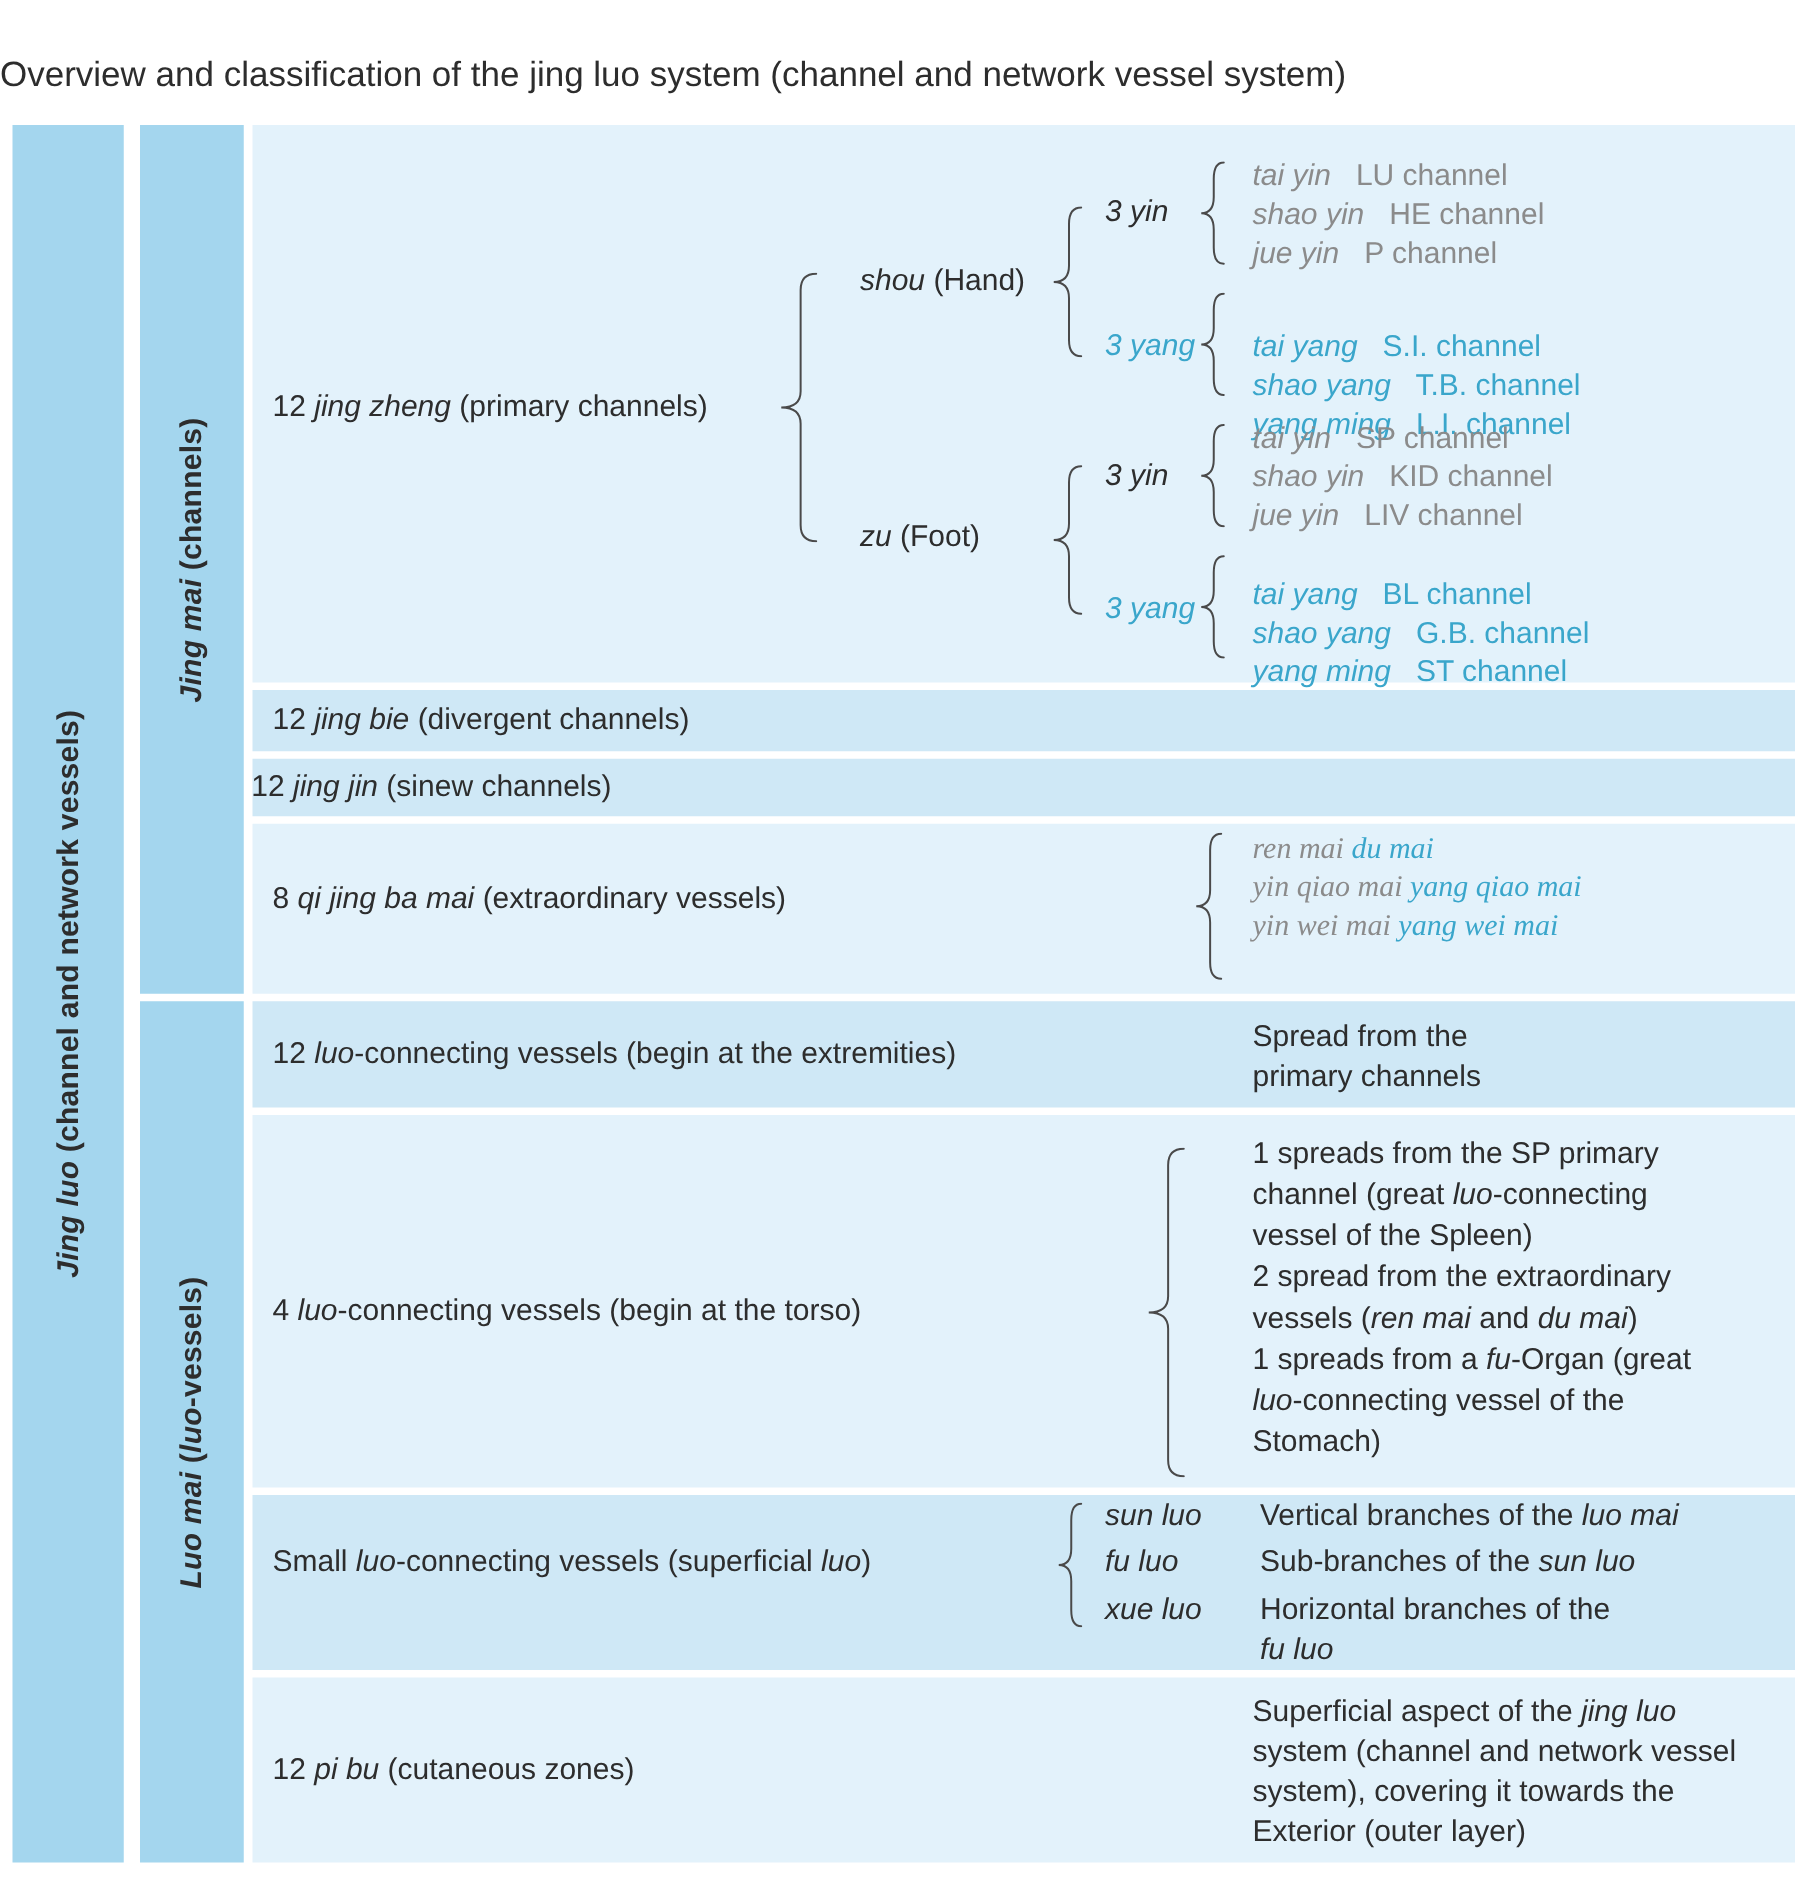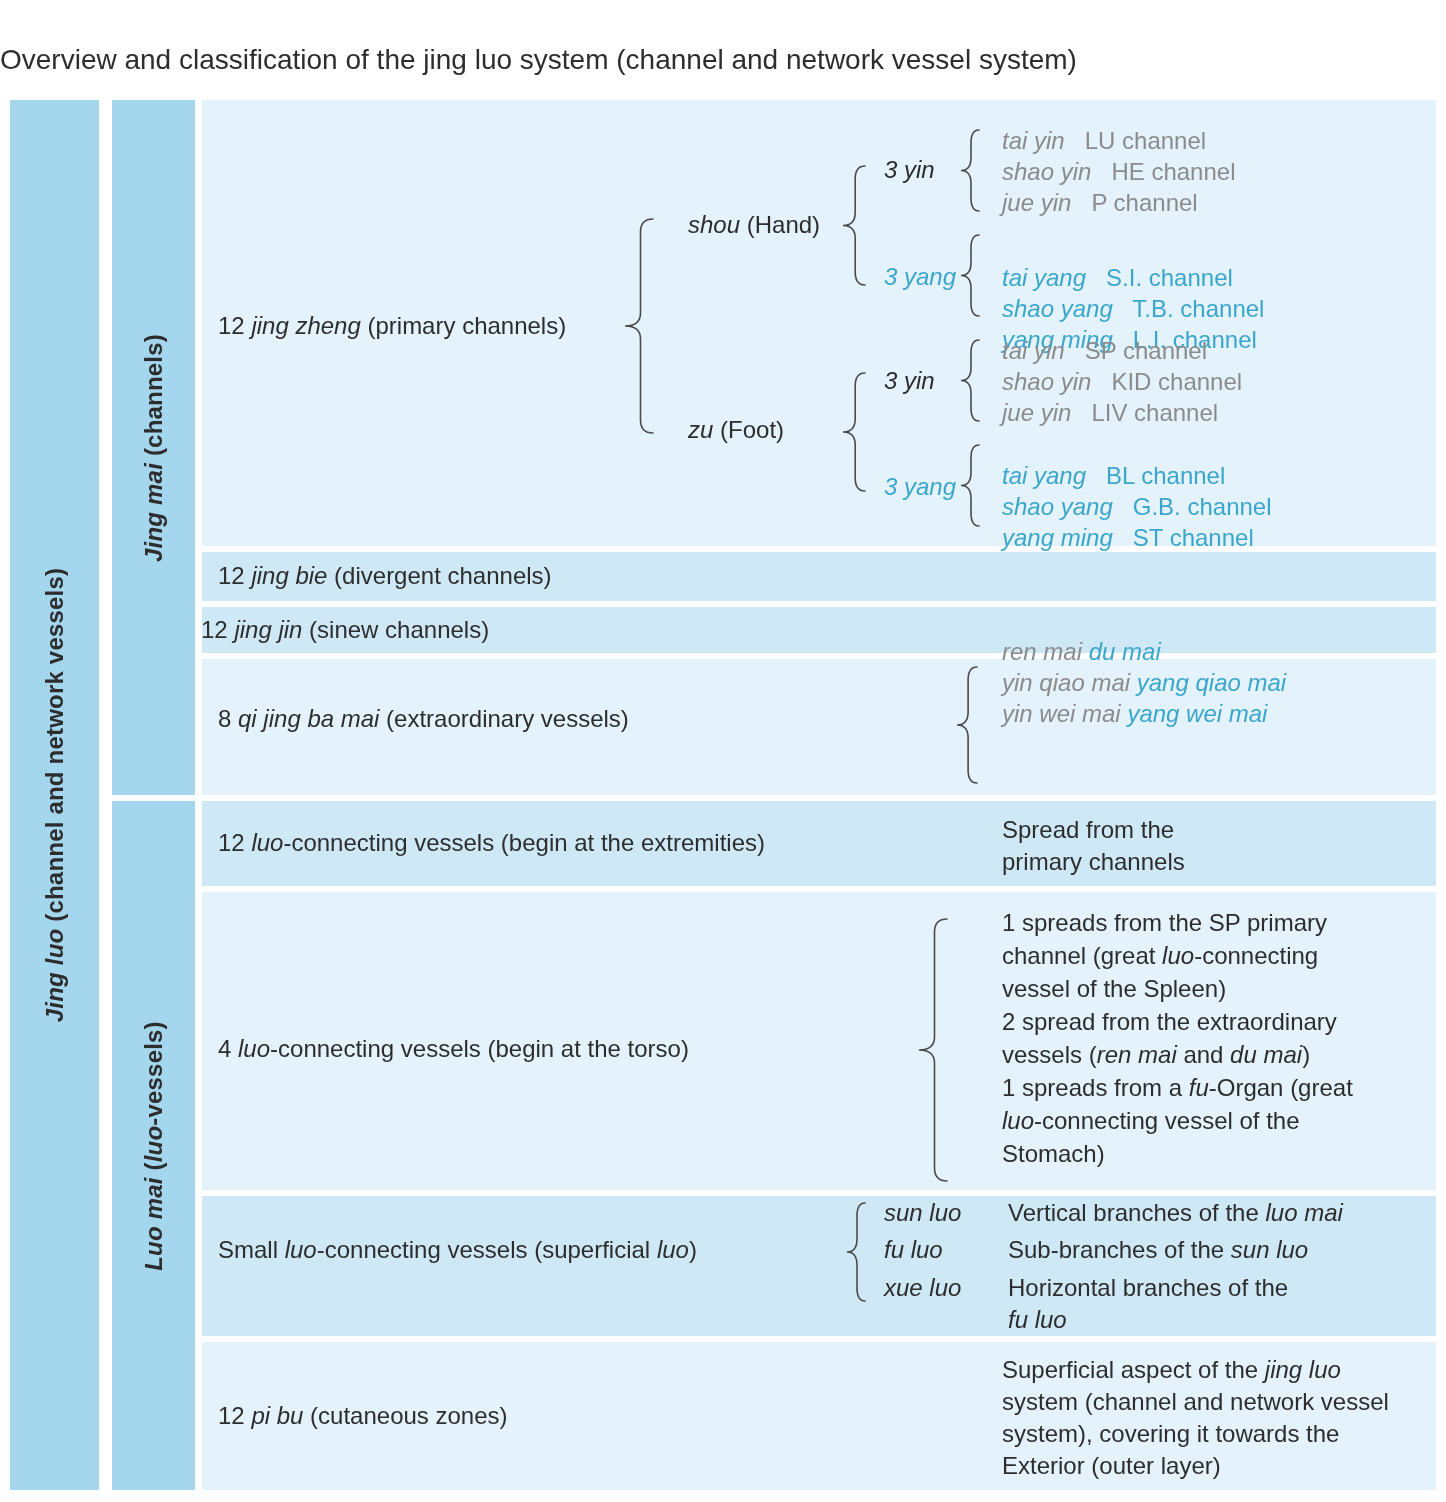--- a/index.html
+++ b/index.html
@@ -128,21 +128,21 @@
 
   <div class="lbl" style="left:218px;top:562px;"><span>12 </span><span class="i">jing bie</span><span> (divergent channels)</span></div>
   <div class="lbl" style="left:201px;top:616px;"><span>12 </span><span class="i">jing jin</span><span> (sinew channels)</span></div>
 
   <div class="lbl" style="left:218px;top:705px;"><span>8 </span><span class="i">qi jing ba mai</span><span> (extraordinary vessels)</span></div>
   <div class="brace" style="left:956px;top:666px;width:22px;height:118px;">
       <svg width="22" height="118" viewBox="0 0 22 118">
         <path d="M 21 1 Q 12.100000000000001 1, 12.100000000000001 14 L 12.100000000000001 46 Q 12.100000000000001 59, 1 59 Q 12.100000000000001 59, 12.100000000000001 72 L 12.100000000000001 104 Q 12.100000000000001 117, 21 117" fill="none" stroke-width="1.6" stroke-linecap="round" style="stroke: var(--c-brace);"></path>
       </svg>
     </div>
-  <div class="list" style="left:1002px;top:636px;">
+  <div class="list" style="left:1002px;top:664px;font-family:Liberation Serif, serif;">
     <div class="line"><span class="i c-gray">ren mai</span><span> </span><span class="i c-blue">du mai</span></div>
     <div class="line"><span class="i c-gray">yin qiao mai</span><span> </span><span class="i c-blue">yang qiao mai</span></div>
     <div class="line"><span class="i c-gray">yin wei mai</span><span> </span><span class="i c-blue">yang wei mai</span></div>
   </div>
 
   <div class="lbl" style="left:218px;top:829px;"><span>12 </span><span class="i">luo</span><span>-connecting vessels (begin at the extremities)</span></div>
   <div class="note" style="left:1002px;top:814px;width:250px;"><span>Spread from the primary channels</span></div>
 
   <div class="lbl" style="left:218px;top:1035px;"><span>4 </span><span class="i">luo</span><span>-connecting vessels (begin at the torso)</span></div>
   <div class="brace" style="left:918px;top:918px;width:30px;height:264px;">

